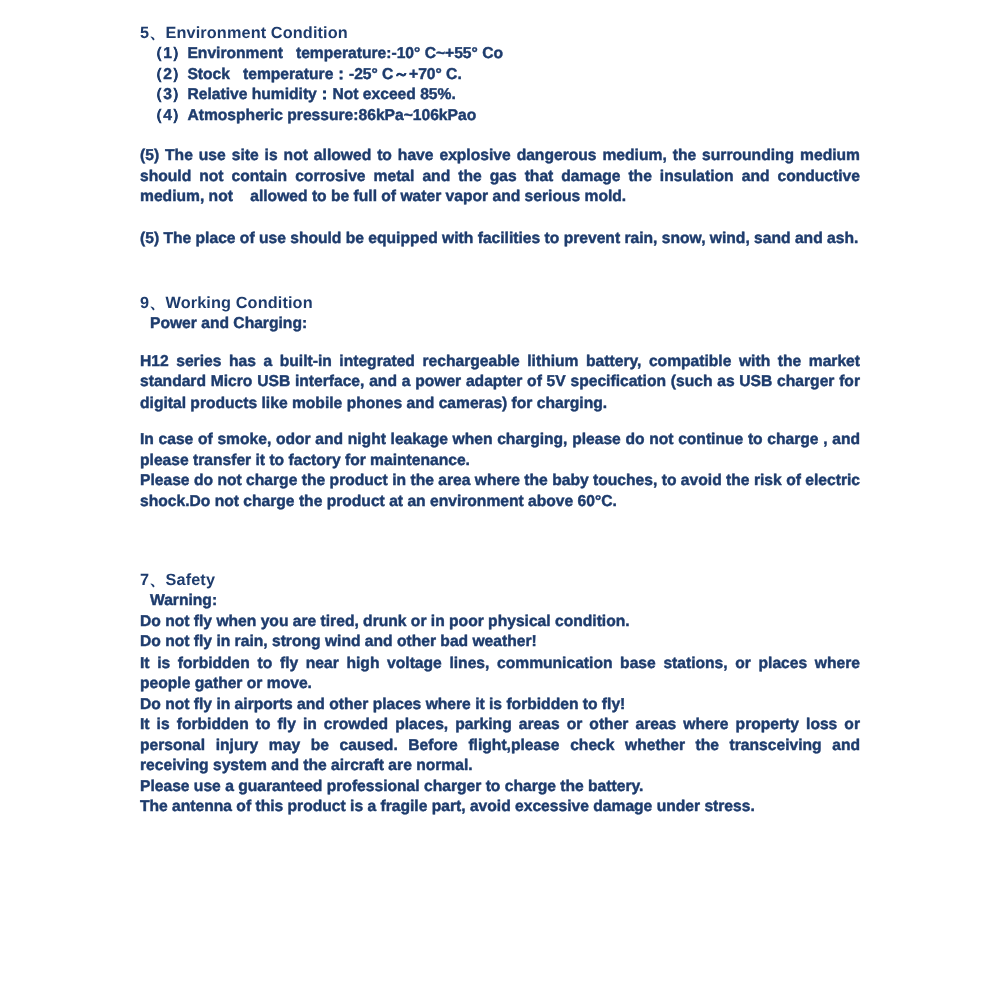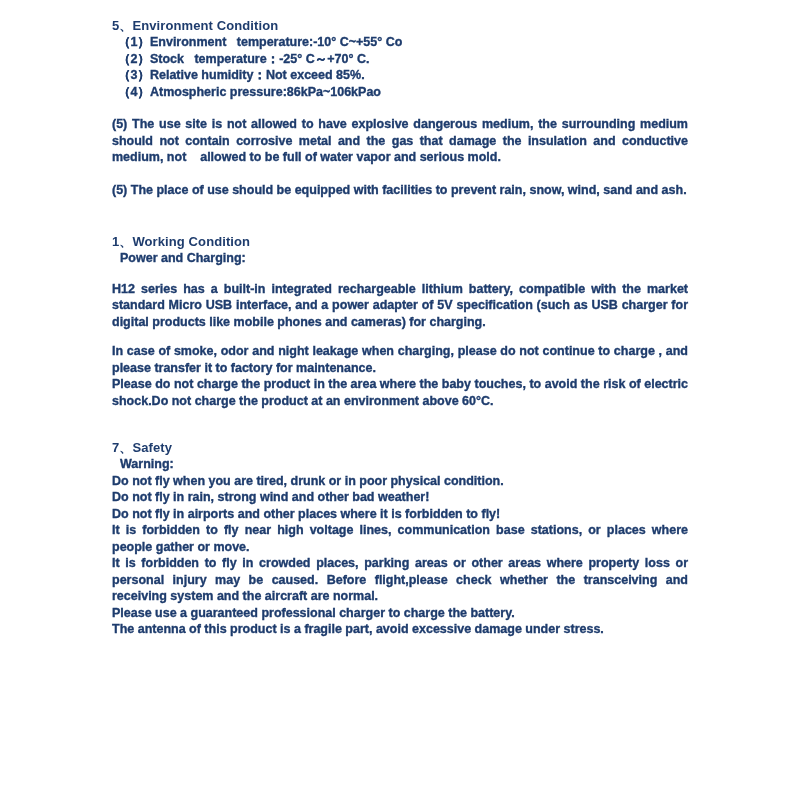--- a/index.html
+++ b/index.html
@@ -31,54 +31,54 @@
   .sub { padding-left: 8px; }
   .items .doc-line { padding-left: 6px; }
   .para { text-align: justify; }
   .safety-lines .doc-line { text-align: justify; }
   
   .mt-16 { margin-top: 16px; }
   .mt-14 { margin-top: 14px; }
   .mt-13 { margin-top: 13px; }
   .mt-17 { margin-top: 0; }
   .mt-36 { margin-top: 36px; }
-  .mt-31 { margin-top: 31px; }
+  .mt-31 { margin-top: 47px; }
 </style>
 </head>
 <body>
 
 <div class="page">
 
   <section>
     <h2 class="heading">5、Environment Condition</h2>
     <div class="items">
       <div class="doc-line">（1）Environment   temperature:-10° C~+55° Co</div>
       <div class="doc-line">（2）Stock   temperature：-25° C～+70° C.</div>
       <div class="doc-line">（3）Relative humidity：Not exceed 85%.</div>
       <div class="doc-line">（4）Atmospheric pressure:86kPa~106kPao</div>
     </div>
     <p class="para mt-16">(5) The use site is not allowed to have explosive dangerous medium, the surrounding medium should not contain corrosive metal and the gas that damage the insulation and conductive medium, not    allowed to be full of water vapor and serious mold.</p>
     <p class="para mt-16">(5) The place of use should be equipped with facilities to prevent rain, snow, wind, sand and ash.</p>
   </section>
 
   <section>
-    <h2 class="heading mt-36">1、Working Condition</h2>
+    <h2 class="heading mt-36">9、Working Condition</h2>
     <div class="sub">Power and Charging:</div>
     <p class="para mt-14">H12 series has a built-in integrated rechargeable lithium battery, compatible with the market standard Micro USB interface, and a power adapter of 5V specification (such as USB charger for digital products like mobile phones and cameras) for charging.</p>
     <p class="para mt-13">In case of smoke, odor and night leakage when charging, please do not continue to charge , and please transfer it to factory for maintenance.</p>
     <p class="para mt-17">Please do not charge the product in the area where the baby touches, to avoid the risk of electric shock.Do not charge the product at an environment above 60°C.</p>
   </section>
 
   <section>
     <h2 class="heading mt-31">7、Safety</h2>
     <div class="sub">Warning:</div>
     <div class="safety-lines">
       <div class="doc-line">Do not fly when you are tired, drunk or in poor physical condition.</div>
       <div class="doc-line">Do not fly in rain, strong wind and other bad weather!</div>
+      <div class="doc-line">It is forbidden to fly near high voltage lines, communication base stations, or places where people gather or move.</div>
       <div class="doc-line">Do not fly in airports and other places where it is forbidden to fly!</div>
-      <div class="doc-line">It is forbidden to fly near high voltage lines, communication base stations, or places where people gather or move.</div>
       <div class="doc-line">It is forbidden to fly in crowded places, parking areas or other areas where property loss or personal injury may be caused. Before flight,please check whether the transceiving and receiving system and the aircraft are normal.</div>
       <div class="doc-line">Please use a guaranteed professional charger to charge the battery.</div>
       <div class="doc-line">The antenna of this product is a fragile part, avoid excessive damage under stress.</div>
     </div>
   </section>
 
 </div>
 
 </body></html>

